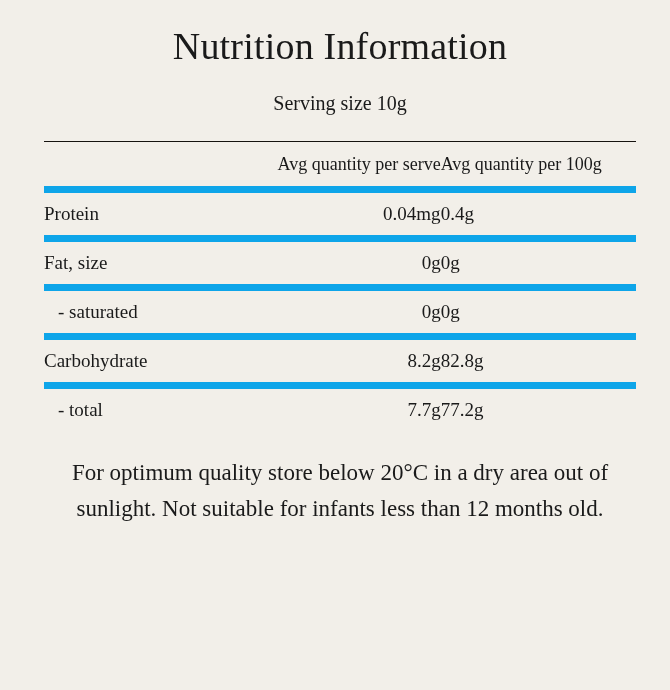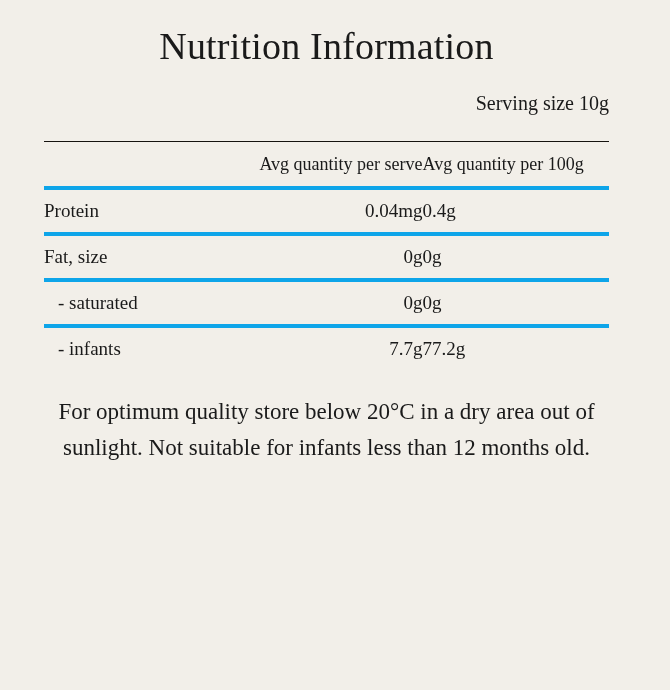--- a/index.html
+++ b/index.html
@@ -11,32 +11,32 @@
     height: 690px;
     background: #f2efe9;
     font-family: "Liberation Serif", serif;
     color: #1a1a1a;
     overflow: hidden;
   }
   .panel {
     box-sizing: border-box;
     width: 670px;
     height: 506px;
-    padding: 16px 61px 0 44px;
+    padding: 16px 34px 0 44px;
   }
   .title {
     text-align: center;
     font-size: 38px;
     font-weight: normal;
     letter-spacing: 0.2px;
     margin: 8px 0 0 0;
     line-height: 1.2;
   }
   .serving {
-    text-align: right;
+    text-align: center;
     font-size: 20px;
     margin-top: 22px;
     margin-bottom: 0;
   }
   table.nutrition {
     width: 100%;
     border-collapse: collapse;
     margin-top: 26px;
     font-size: 19px;
   }
@@ -44,21 +44,21 @@
   table.nutrition td {
     padding: 10px 0 10px 0;
     vertical-align: top;
   }
   .rule-top > th,
   .rule-top > td {
     border-top: 1.5px solid #16130f;
   }
   .rule-thin > th,
   .rule-thin > td {
-    border-top: 4px solid #0ea5e9;
+    border-top: 7px solid #0ea5e9;
   }
   .rule-bottom > th,
   .rule-bottom > td {
     border-bottom: 1px solid #b9b3a8;
   }
   th.col-head {
     font-weight: normal;
     text-align: right;
     font-size: 18px;
     line-height: 1.35;
@@ -120,21 +120,26 @@
         <td class="nutrient">Fat, size</td>
         <td class="col-serve">0g</td>
         <td class="col-hundred">0g</td>
       </tr>
       <tr class="rule-thin">
         <td class="nutrient indent">- saturated</td>
         <td class="col-serve">0g</td>
         <td class="col-hundred">0g</td>
       </tr>
       <tr class="rule-thin">
-        <td class="nutrient indent">- infants</td>
+        <td class="nutrient">Carbohydrate</td>
+        <td class="col-serve">8.2g</td>
+        <td class="col-hundred">82.8g</td>
+      </tr>
+      <tr class="rule-thin">
+        <td class="nutrient indent">- total</td>
         <td class="col-serve">7.7g</td>
         <td class="col-hundred">77.2g</td>
       </tr>
     </tbody>
   </table>
 
   <div class="footnote">For optimum quality store below 20°C in a dry area out of sunlight. Not suitable for infants less than 12 months old.</div>
 
 </div>
 

